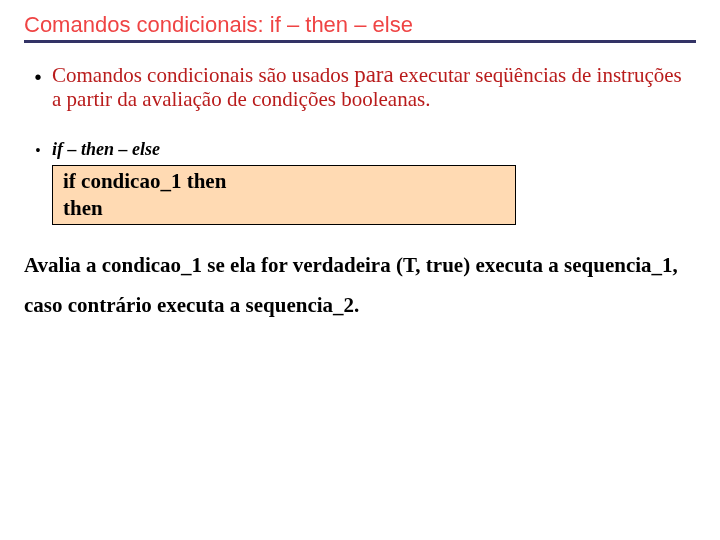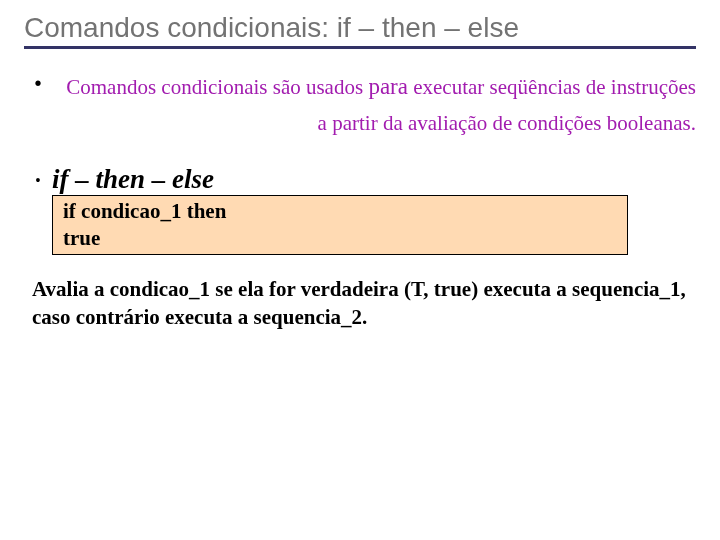--- a/index.html
+++ b/index.html
@@ -9,22 +9,22 @@
   background: #ffffff;
   width: 720px;
   height: 540px;
   box-sizing: border-box;
 }
 .slide {
   padding: 12px 24px 0 24px;
 }
 .title {
   font-family: Arial, Helvetica, sans-serif;
-  font-size: 28px;
-  color: #737373;
+  font-size: 22px;
+  color: #ef4444;
   margin: 0 0 2px 0;
   font-weight: normal;
 }
 .title-rule {
   border: none;
   border-top: 3px solid #333366;
   margin: 0 0 20px 0;
 }
 .bullet-row {
   display: flex;
@@ -36,23 +36,22 @@
   line-height: 28px;
   width: 28px;
   flex: none;
   text-align: center;
   color: #000;
   font-family: Arial, sans-serif;
 }
 .bullet-body {
   flex: 1;
   font-size: 21px;
-  line-height: 36px;
-  color: #a21caf;
-  text-align: right;
+  line-height: 24px;
+  color: #b91c1c;
 }
 .emph {
   font-size: 23px;
 }
 .second-block {
   display: flex;
   align-items: flex-start;
   margin-bottom: 20px;
 }
 .second-bullet {
@@ -62,43 +61,43 @@
   flex: none;
   text-align: center;
   font-family: Arial, sans-serif;
 }
 .second-body {
   flex: 1;
 }
 .ite-label {
   font-style: italic;
   font-weight: bold;
-  font-size: 27px;
+  font-size: 18px;
   line-height: 28px;
 }
 .code-box {
   background: #ffdab3;
   border: 1px solid #000;
   box-sizing: border-box;
   padding: 2px 12px 2px 10px;
   margin-top: 2px;
-  width: 576px;
+  width: 464px;
 }
 .code-line {
   font-size: 21px;
   line-height: 27px;
   font-weight: bold;
   font-family: "Times New Roman", Times, serif;
   white-space: pre;
 }
 .footer-para {
   font-size: 21px;
-  line-height: 28px;
+  line-height: 40px;
   font-weight: bold;
-  margin: 8px;
+  margin: 0;
 }
 </style>
 </head>
 <body>
 
 <div class="slide">
   <h1 class="title">Comandos condicionais: if – then – else</h1>
   <hr class="title-rule">
 
   <div class="bullet-row">
@@ -107,19 +106,19 @@
       <span>Comandos condicionais são usados </span><span class="emph">para</span><span> executar seqüências de instruções a partir da avaliação de condições booleanas.</span>
     </div>
   </div>
 
   <div class="second-block">
     <div class="second-bullet">•</div>
     <div class="second-body">
       <div class="ite-label">if – then – else</div>
       <div class="code-box">
         <div class="code-line">if condicao_1 then</div>
-        <div class="code-line">true</div>
+        <div class="code-line">then</div>
       </div>
     </div>
   </div>
 
   <p class="footer-para">Avalia a condicao_1 se ela for verdadeira (T, true) executa a sequencia_1, caso contrário executa a sequencia_2.</p>
 </div>
 
 </body></html>

